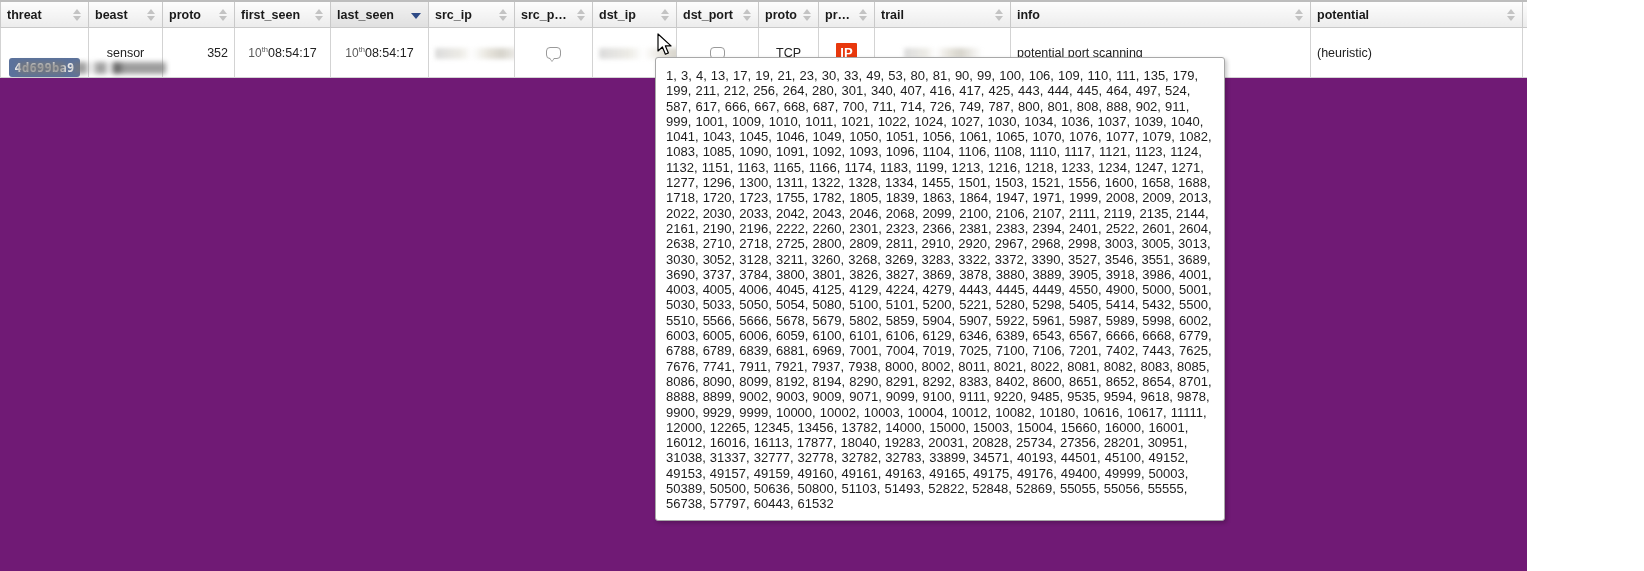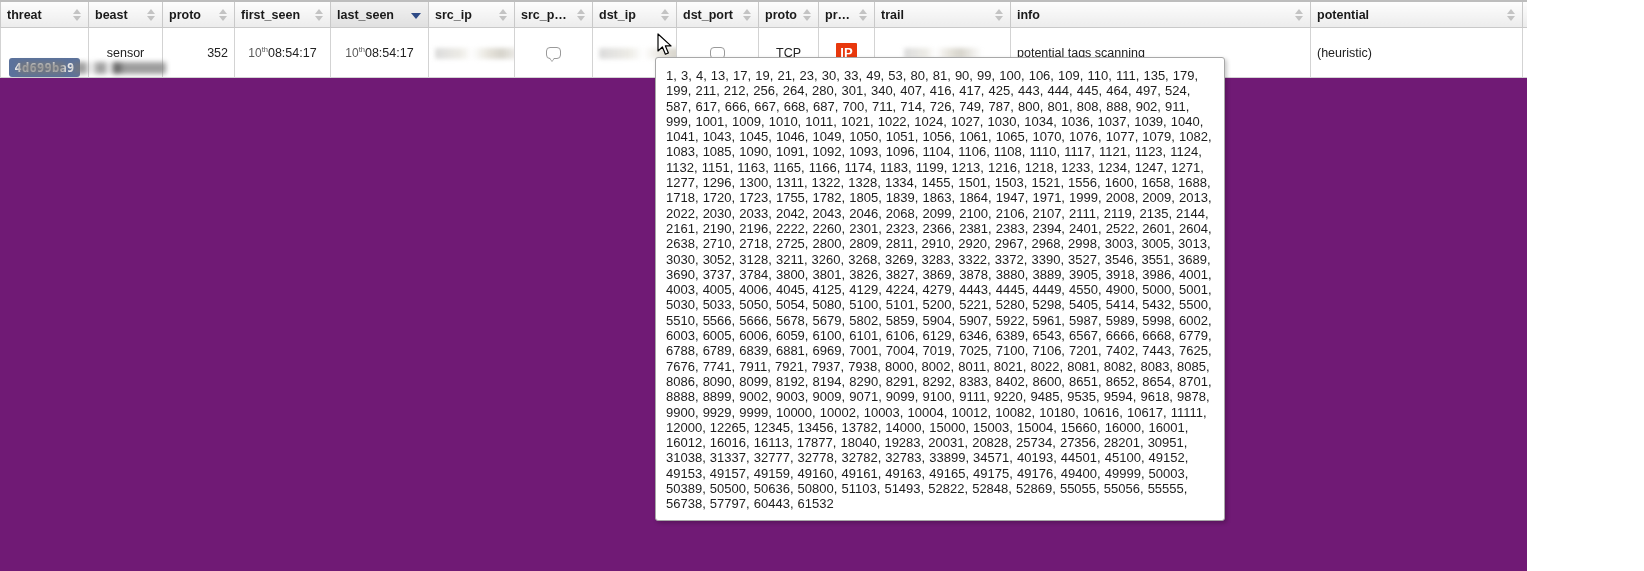--- a/index.html
+++ b/index.html
@@ -385,21 +385,21 @@
         <td class="ctr">
           <span class="bubble"></span>
         </td>
         <td class="ctr">TCP</td>
         <td class="ctr">
           <span class="type-badge">IP</span>
         </td>
         <td class="ctr">
           <span class="blur w3"></span>
         </td>
-        <td>potential tags scanning</td>
+        <td>potential port scanning</td>
         <td>(heuristic)</td>
         <td></td>
       </tr>
     </tbody>
   </table>
 
   <div class="status-blur"></div>
 
   <div class="tooltip">
     <div class="tooltip-text">1, 3, 4, 13, 17, 19, 21, 23, 30, 33, 49, 53, 80, 81, 90, 99, 100, 106, 109, 110, 111, 135, 179, 199, 211, 212, 256, 264, 280, 301, 340, 407, 416, 417, 425, 443, 444, 445, 464, 497, 524, 587, 617, 666, 667, 668, 687, 700, 711, 714, 726, 749, 787, 800, 801, 808, 888, 902, 911, 999, 1001, 1009, 1010, 1011, 1021, 1022, 1024, 1027, 1030, 1034, 1036, 1037, 1039, 1040, 1041, 1043, 1045, 1046, 1049, 1050, 1051, 1056, 1061, 1065, 1070, 1076, 1077, 1079, 1082, 1083, 1085, 1090, 1091, 1092, 1093, 1096, 1104, 1106, 1108, 1110, 1117, 1121, 1123, 1124, 1132, 1151, 1163, 1165, 1166, 1174, 1183, 1199, 1213, 1216, 1218, 1233, 1234, 1247, 1271, 1277, 1296, 1300, 1311, 1322, 1328, 1334, 1455, 1501, 1503, 1521, 1556, 1600, 1658, 1688, 1718, 1720, 1723, 1755, 1782, 1805, 1839, 1863, 1864, 1947, 1971, 1999, 2008, 2009, 2013, 2022, 2030, 2033, 2042, 2043, 2046, 2068, 2099, 2100, 2106, 2107, 2111, 2119, 2135, 2144, 2161, 2190, 2196, 2222, 2260, 2301, 2323, 2366, 2381, 2383, 2394, 2401, 2522, 2601, 2604, 2638, 2710, 2718, 2725, 2800, 2809, 2811, 2910, 2920, 2967, 2968, 2998, 3003, 3005, 3013, 3030, 3052, 3128, 3211, 3260, 3268, 3269, 3283, 3322, 3372, 3390, 3527, 3546, 3551, 3689, 3690, 3737, 3784, 3800, 3801, 3826, 3827, 3869, 3878, 3880, 3889, 3905, 3918, 3986, 4001, 4003, 4005, 4006, 4045, 4125, 4129, 4224, 4279, 4443, 4445, 4449, 4550, 4900, 5000, 5001, 5030, 5033, 5050, 5054, 5080, 5100, 5101, 5200, 5221, 5280, 5298, 5405, 5414, 5432, 5500, 5510, 5566, 5666, 5678, 5679, 5802, 5859, 5904, 5907, 5922, 5961, 5987, 5989, 5998, 6002, 6003, 6005, 6006, 6059, 6100, 6101, 6106, 6129, 6346, 6389, 6543, 6567, 6666, 6668, 6779, 6788, 6789, 6839, 6881, 6969, 7001, 7004, 7019, 7025, 7100, 7106, 7201, 7402, 7443, 7625, 7676, 7741, 7911, 7921, 7937, 7938, 8000, 8002, 8011, 8021, 8022, 8081, 8082, 8083, 8085, 8086, 8090, 8099, 8192, 8194, 8290, 8291, 8292, 8383, 8402, 8600, 8651, 8652, 8654, 8701, 8888, 8899, 9002, 9003, 9009, 9071, 9099, 9100, 9111, 9220, 9485, 9535, 9594, 9618, 9878, 9900, 9929, 9999, 10000, 10002, 10003, 10004, 10012, 10082, 10180, 10616, 10617, 11111, 12000, 12265, 12345, 13456, 13782, 14000, 15000, 15003, 15004, 15660, 16000, 16001, 16012, 16016, 16113, 17877, 18040, 19283, 20031, 20828, 25734, 27356, 28201, 30951, 31038, 31337, 32777, 32778, 32782, 32783, 33899, 34571, 40193, 44501, 45100, 49152, 49153, 49157, 49159, 49160, 49161, 49163, 49165, 49175, 49176, 49400, 49999, 50003, 50389, 50500, 50636, 50800, 51103, 51493, 52822, 52848, 52869, 55055, 55056, 55555, 56738, 57797, 60443, 61532</div>

